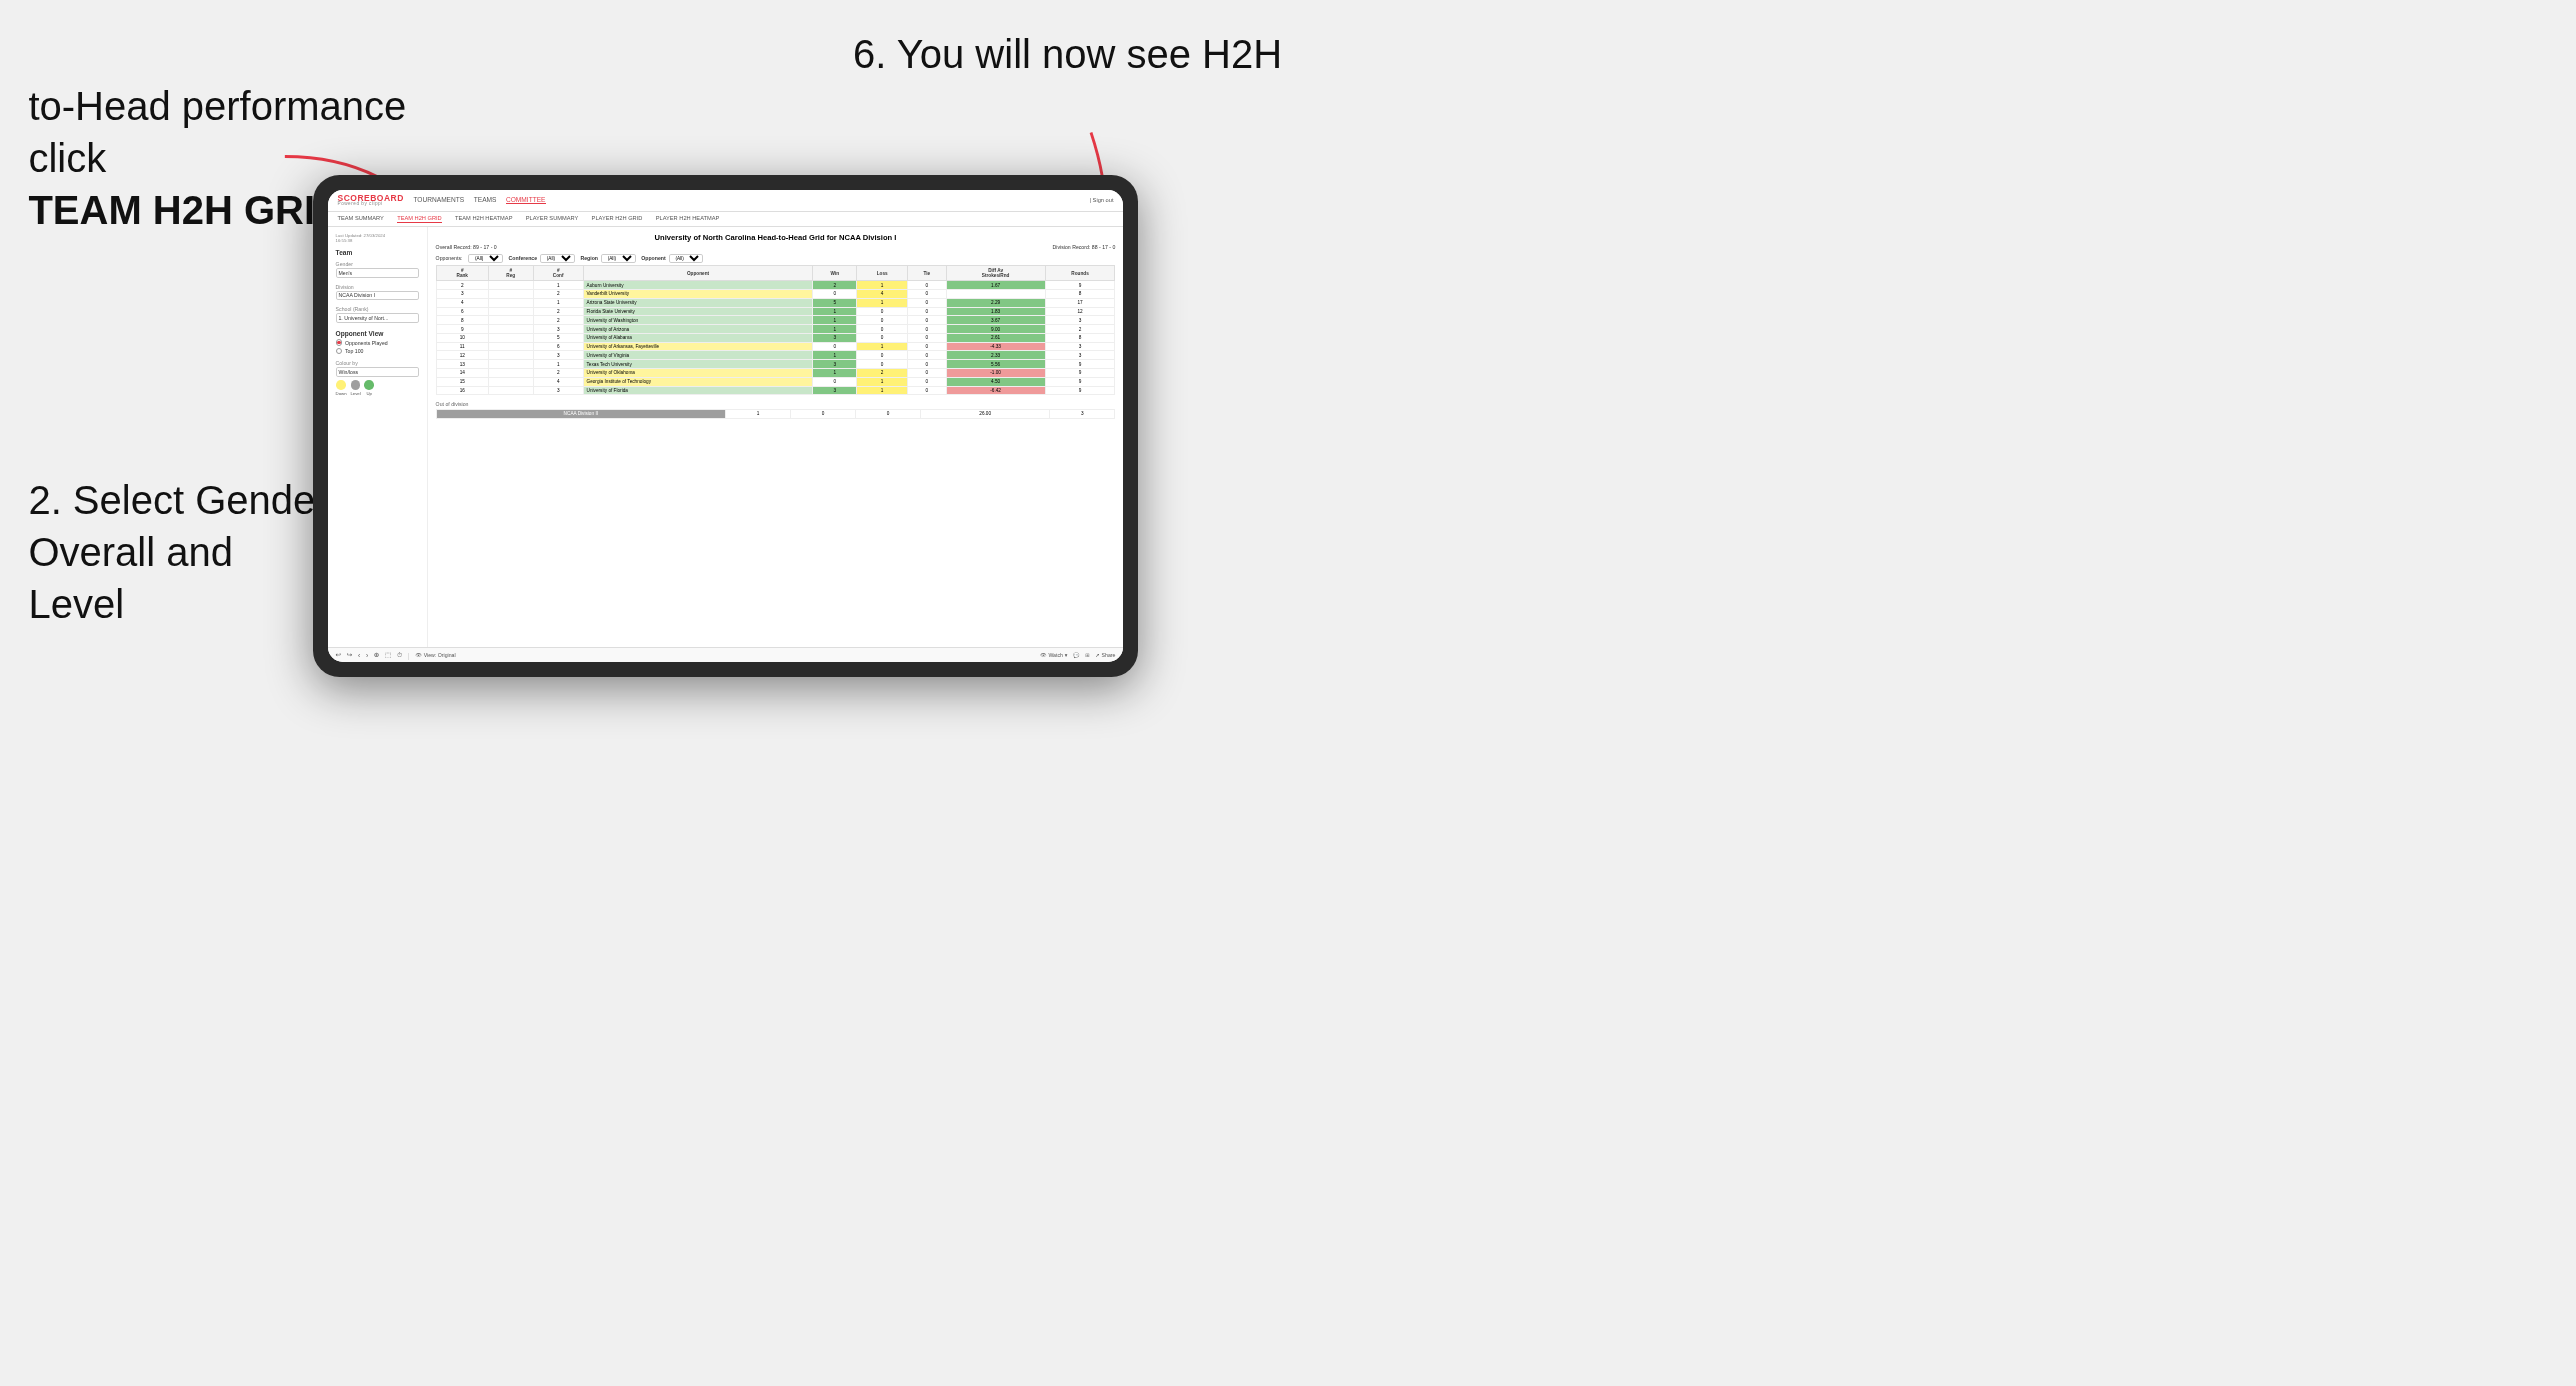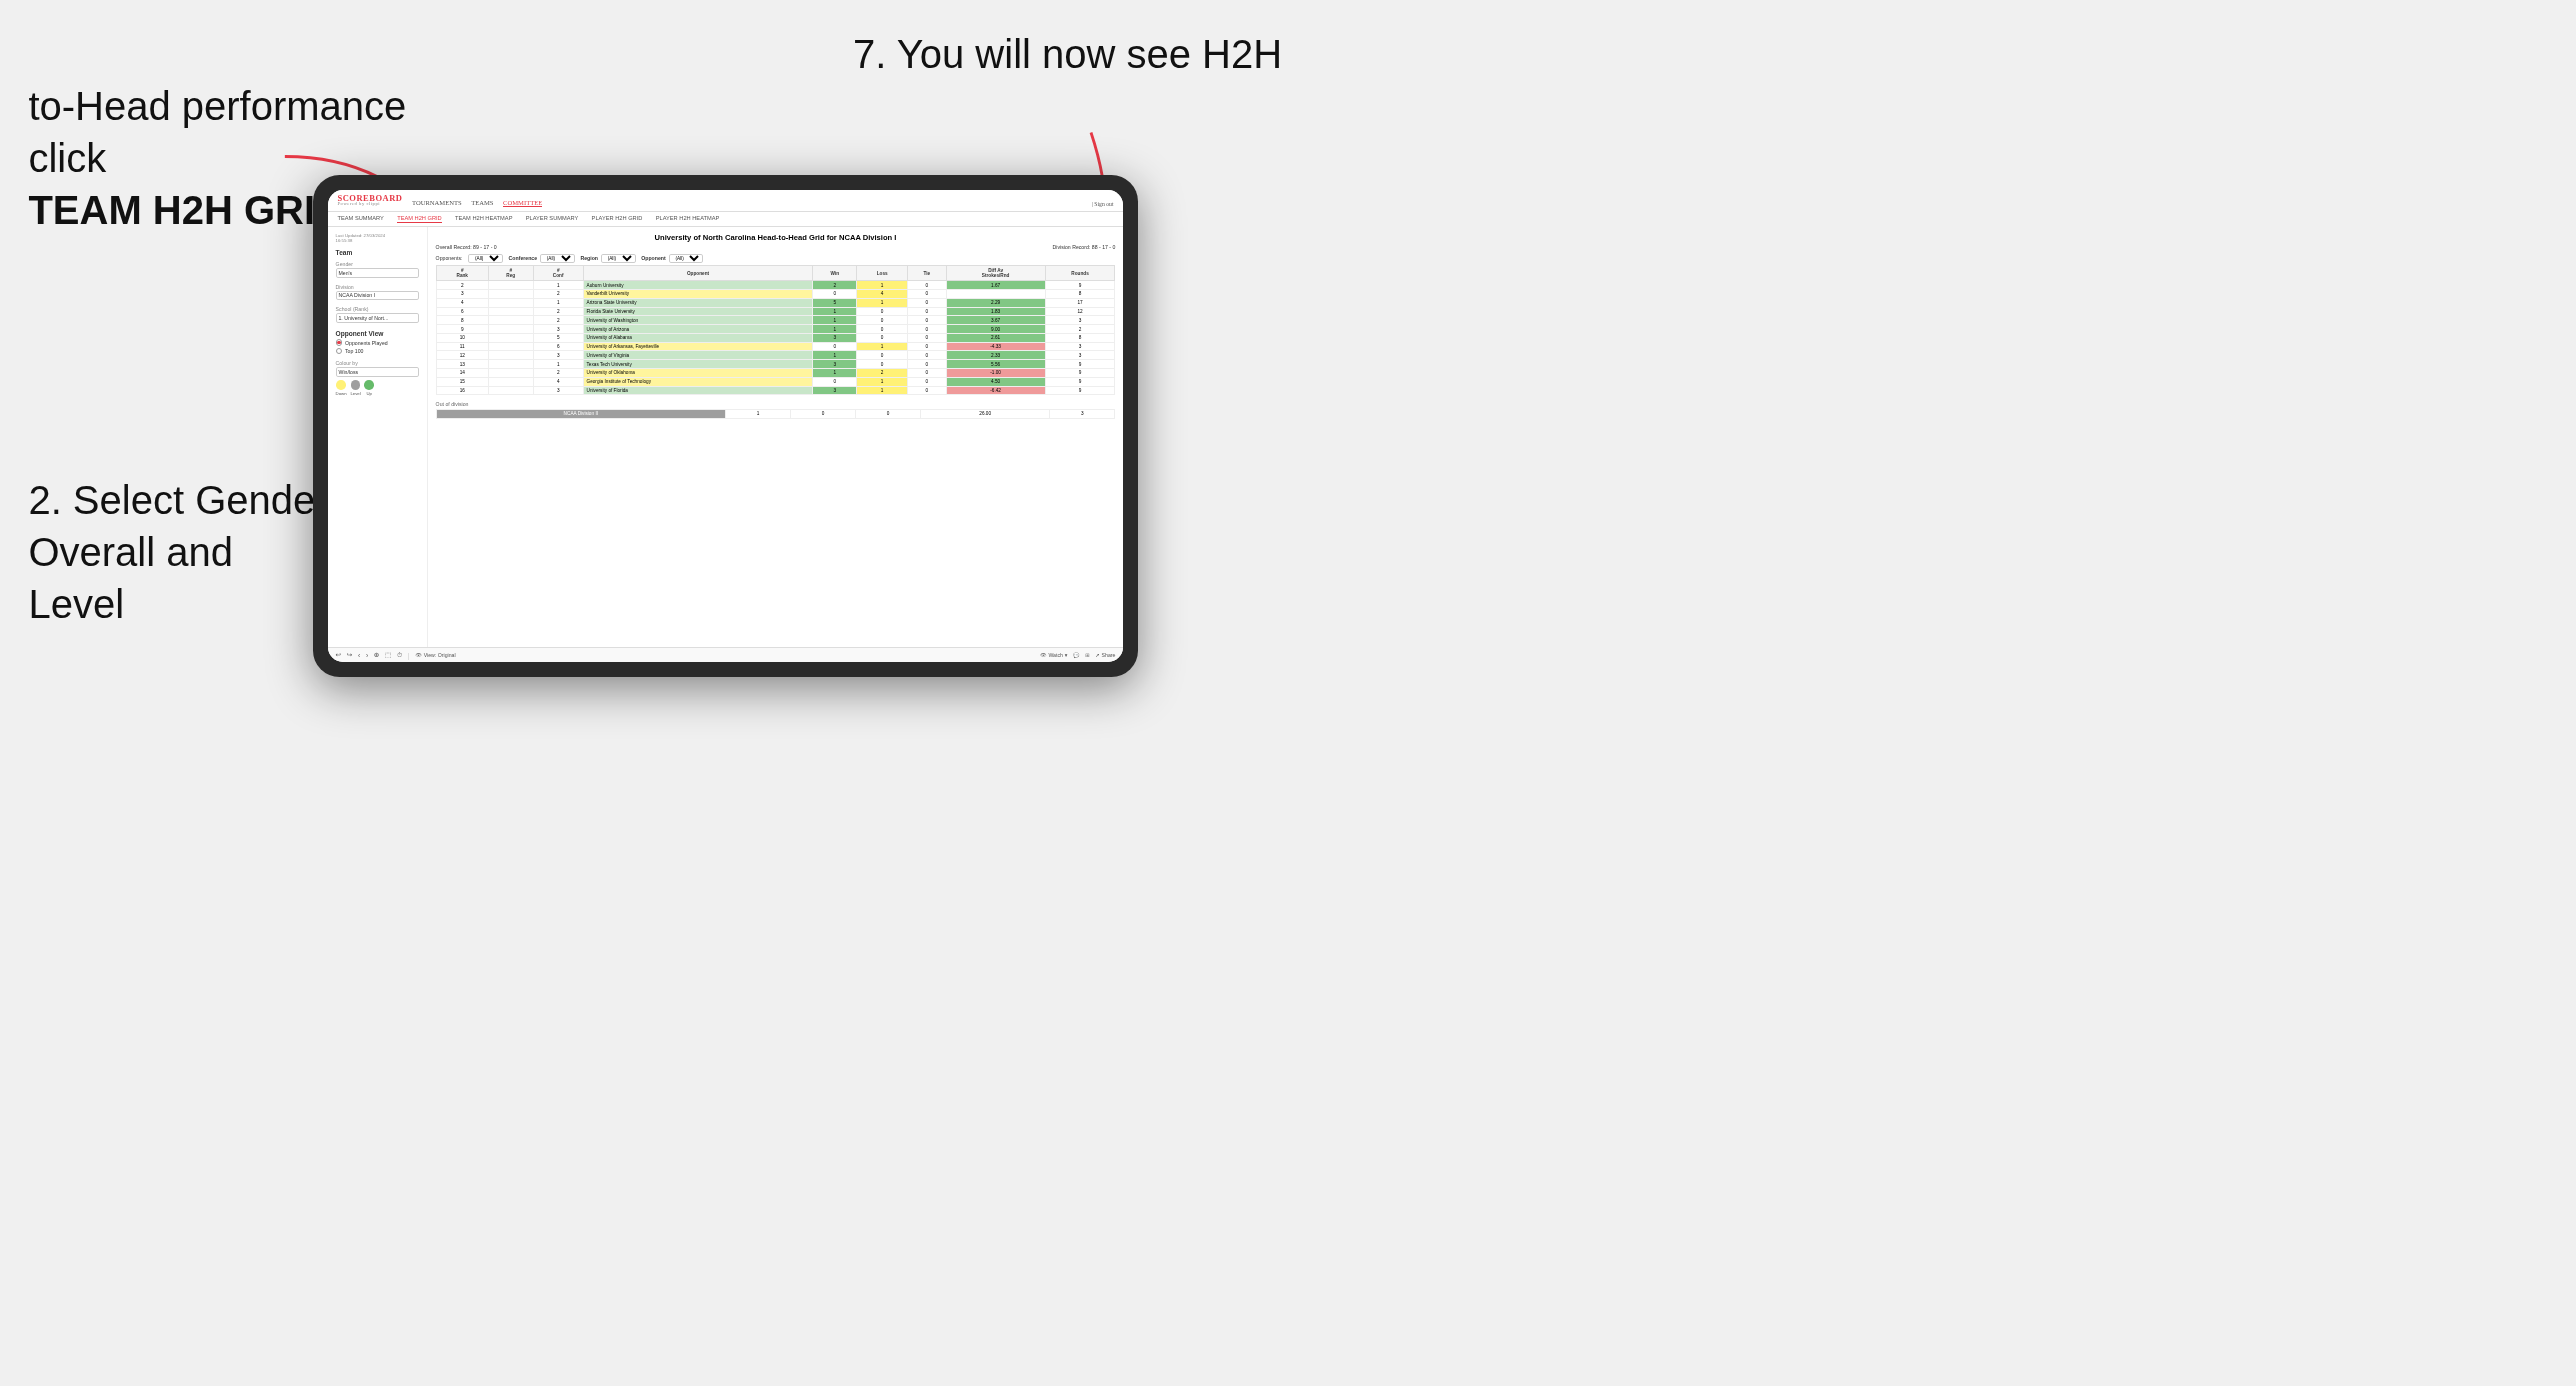--- a/index.html
+++ b/index.html
@@ -43,26 +43,25 @@
       width: 100%;
       height: 100%;
       overflow: hidden;
       display: flex;
       flex-direction: column;
     }
 
     
     .nav-bar {
       display: flex;
-      align-items: flex-end;
+      align-items: center;
       padding: 3.8px 9.5px;
       border-bottom: 0.9px solid #ddd;
       background: #fff;
       flex-shrink: 0;
-      font-family: Liberation Serif, serif;
     }
     .logo {
       font-size: 8.5px;
       font-weight: 900;
       color: #e63946;
       letter-spacing: 0.5px;
       line-height: 1;
       margin-right: 9.5px;
     }
     .logo-sub { font-size: 4.7px; color: #888; font-weight: normal; display: block; }
@@ -298,21 +297,21 @@
   <strong>TEAM H2H GRID</strong>
 </div>
 
 <div class="annotation annotation-2">
   <span>2. Select Gender,</span><br>
   <span>Overall and</span><br>
   <span>Level</span>
 </div>
 
 <div class="annotation annotation-3">
-  <span>7. You will now see H2H</span><br>
+  <span>6. You will now see H2H</span><br>
 </div>
 
 <svg class="pink-arrow" style="position:absolute; top:147px; left:275px; width:190px; height:123px; pointer-events:none;" viewBox="0 0 200 130">
   <defs>
     <marker id="arrowhead1" markerWidth="8" markerHeight="8" refX="4" refY="4" orient="auto">
       <path d="M0,0 L8,4 L0,8 Z" fill="#e63946"></path>
     </marker>
   </defs>
   <path d="M10,10 Q120,10 180,95" stroke="#e63946" stroke-width="3" fill="none" marker-end="url(#arrowhead1)"></path>
 </svg>

